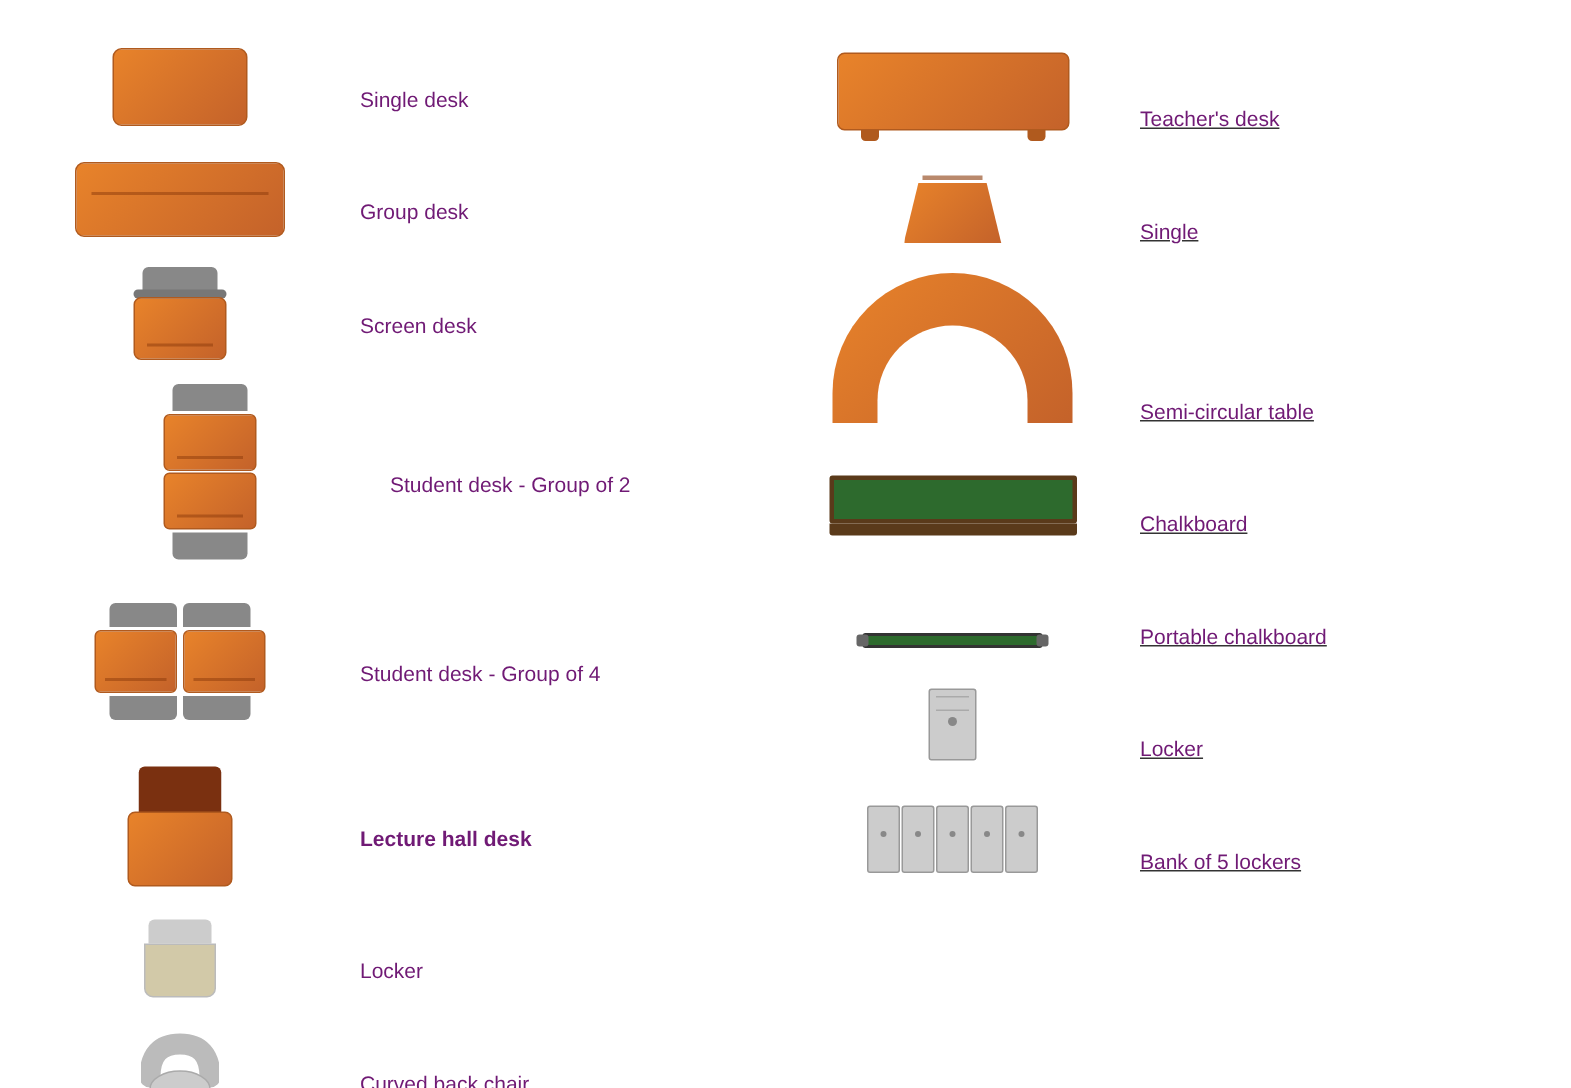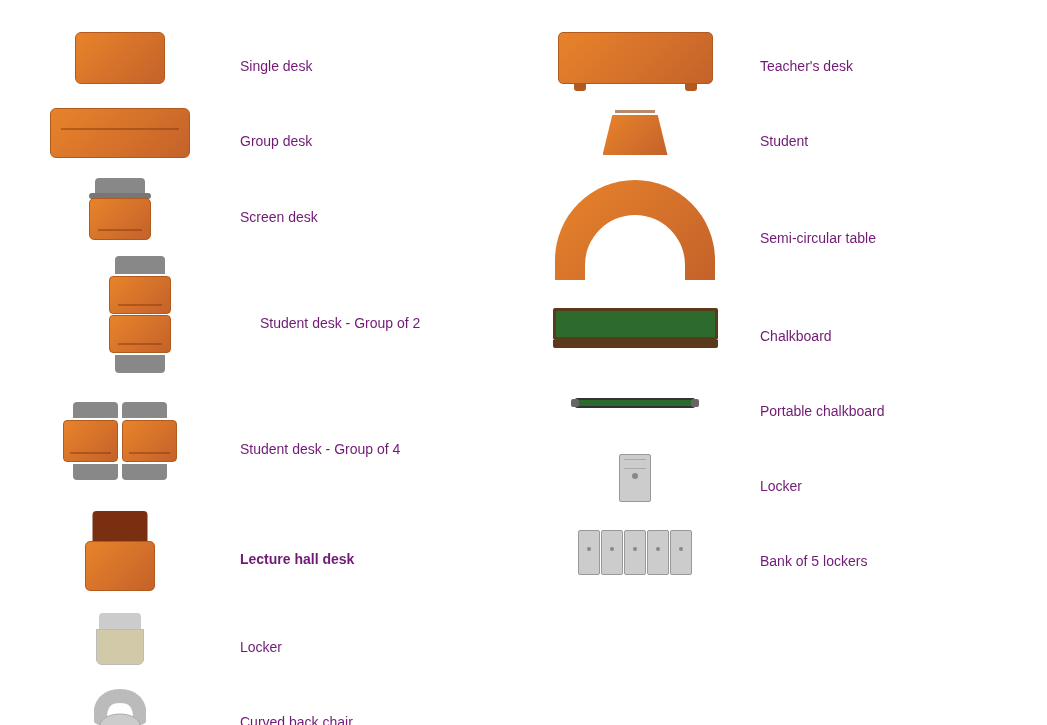--- a/index.html
+++ b/index.html
@@ -482,23 +482,24 @@
 
     .right-shape-area {
       width: 210px;
       display: flex;
       align-items: center;
       justify-content: center;
       flex-shrink: 0;
     }
     .right-item-row {
       display: flex;
-      align-items: center;
+      align-items: flex-end;
       padding: 8px 10px;
       min-height: 75px;
+      text-decoration: underline;
     }
   </style>
 </head>
 <body>
 
 <div class="container">
 
   <div class="left-col">
 
     <div class="item-row">
@@ -605,21 +606,21 @@
     </div>
 
 
     <div class="right-item-row">
       <div class="right-shape-area">
         <div class="podium-wrap">
           <div class="podium-line"></div>
           <div class="podium-top"></div>
         </div>
       </div>
-      <span class="label">Student</span>
+      <span class="label">Single</span>
     </div>
 
     <div class="right-item-row" style="min-height:120px;">
       <div class="right-shape-area">
         <div class="semi-circular">
           <div class="semi-outer">
             <div class="semi-inner"></div>
           </div>
         </div>
       </div>

